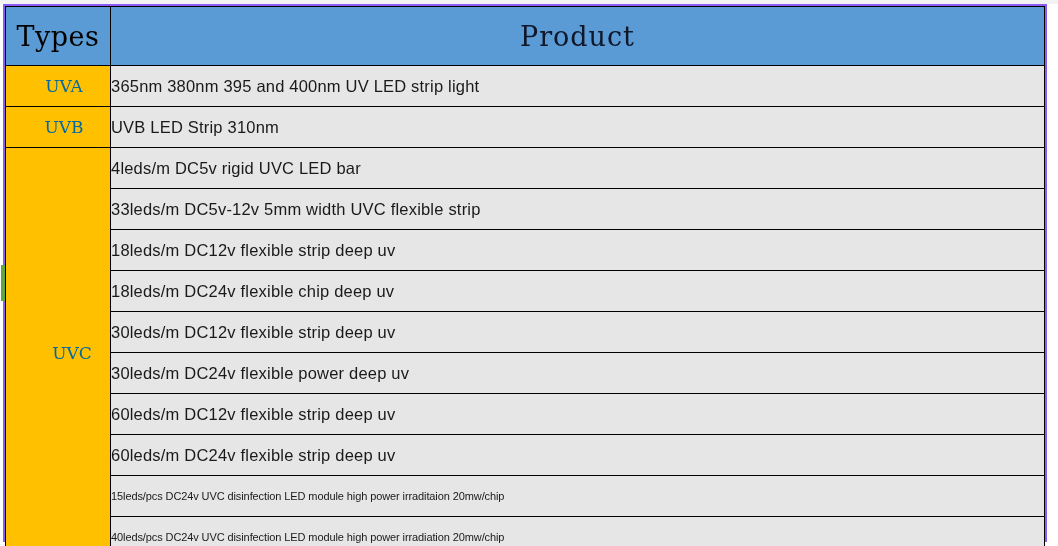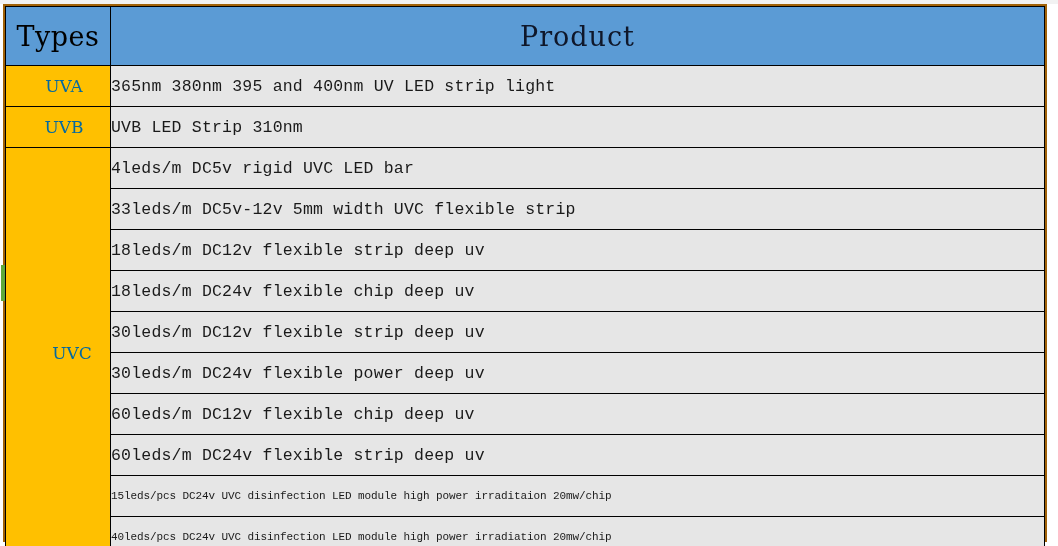--- a/index.html
+++ b/index.html
@@ -41,21 +41,21 @@
     background: #5fa83b;
     z-index: 5;
   }
 
   .table-wrap {
     position: absolute;
     left: 3px;
     top: 4px;
     width: 1044px;
     height: 538px;
-    border: 2px solid #a16207;
+    border: 2px solid #8b5cf6;
     box-sizing: border-box;
     background: #e6e6e6;
   }
 
   table.uv-table {
     border-collapse: collapse;
     width: 100%;
     height: 100%;
     table-layout: fixed;
   }
@@ -114,21 +114,21 @@
   }
 
   
   .prod-cell {
     background: #e6e6e6;
     color: #1a1a1a;
     height: 40px;
     text-align: left;
     vertical-align: middle;
     padding-left: 8px;
-    font-family: Liberation Mono, monospace;
+    font-family: Liberation Sans, sans-serif;
     font-size: 16.5px;
     letter-spacing: 0.2px;
     white-space: nowrap;
     overflow: hidden;
   }
   .prod-cell.hdr-first {
     font-size: 16.5px;
   }
   
   .prod-cell.long {
@@ -182,21 +182,21 @@
         <tr>
           <td class="prod-cell">18leds/m DC24v flexible chip deep uv</td>
         </tr>
         <tr>
           <td class="prod-cell">30leds/m DC12v flexible strip deep uv</td>
         </tr>
         <tr>
           <td class="prod-cell">30leds/m DC24v flexible power deep uv</td>
         </tr>
         <tr>
-          <td class="prod-cell">60leds/m DC12v flexible chip deep uv</td>
+          <td class="prod-cell">60leds/m DC12v flexible strip deep uv</td>
         </tr>
         <tr>
           <td class="prod-cell">60leds/m DC24v flexible strip deep uv</td>
         </tr>
         <tr>
           <td class="prod-cell long">15leds/pcs DC24v UVC disinfection LED module high power irraditaion 20mw/chip</td>
         </tr>
         <tr>
           <td class="prod-cell long">40leds/pcs DC24v UVC disinfection LED module high power irradiation 20mw/chip</td>
         </tr>

